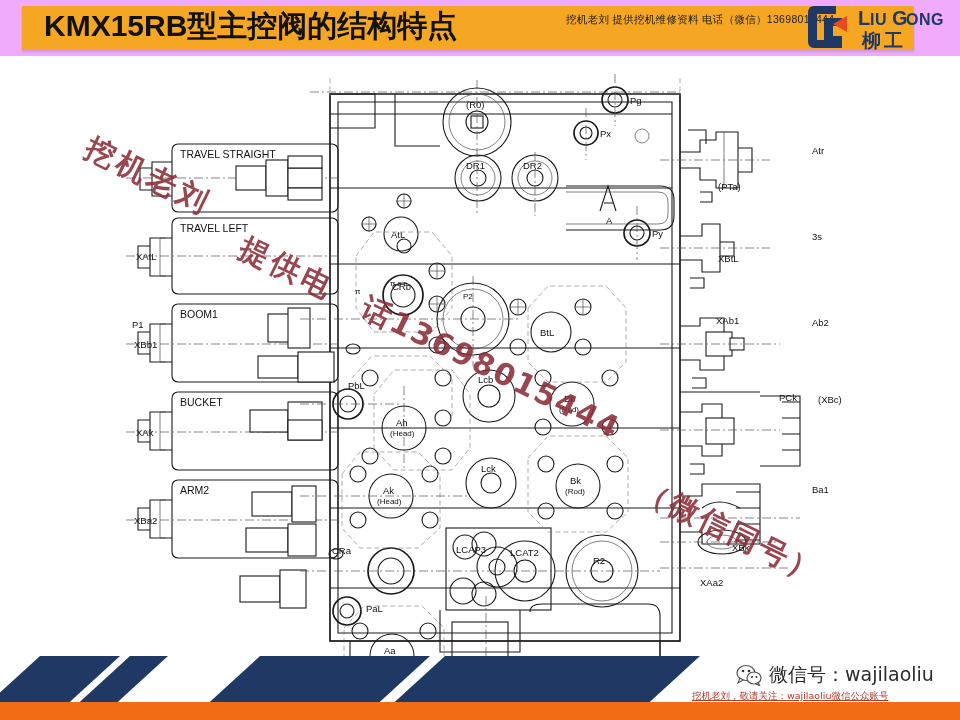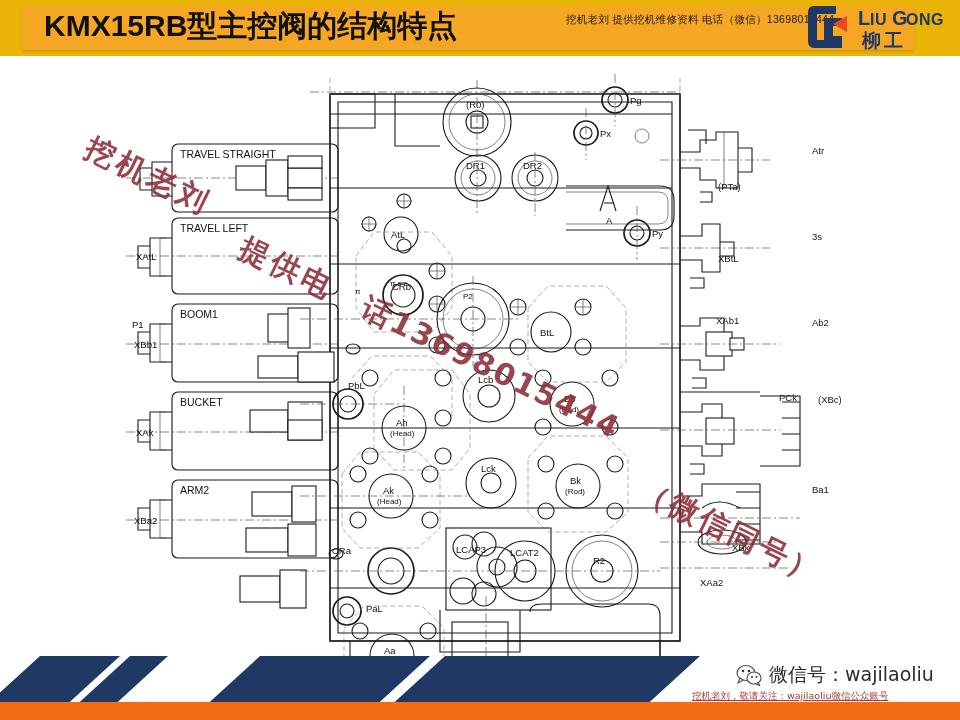--- a/index.html
+++ b/index.html
@@ -5,21 +5,21 @@
   html, body {
     margin: 0; padding: 0;
     width: 960px; height: 720px;
     background: #ffffff;
     font-family: "Liberation Sans", sans-serif;
     overflow: hidden;
   }
   #page {
     position: relative;
     width: 960px; height: 720px;
-    background: #eab308;
+    background: #f0abfc;
     overflow: hidden;
   }
 
   
   #header-banner {
     position: absolute;
     left: 22px; top: 6px;
     width: 892px; height: 44px;
     background: #F5A623;
     box-shadow: 0 2px 2px rgba(0,0,0,0.12);

